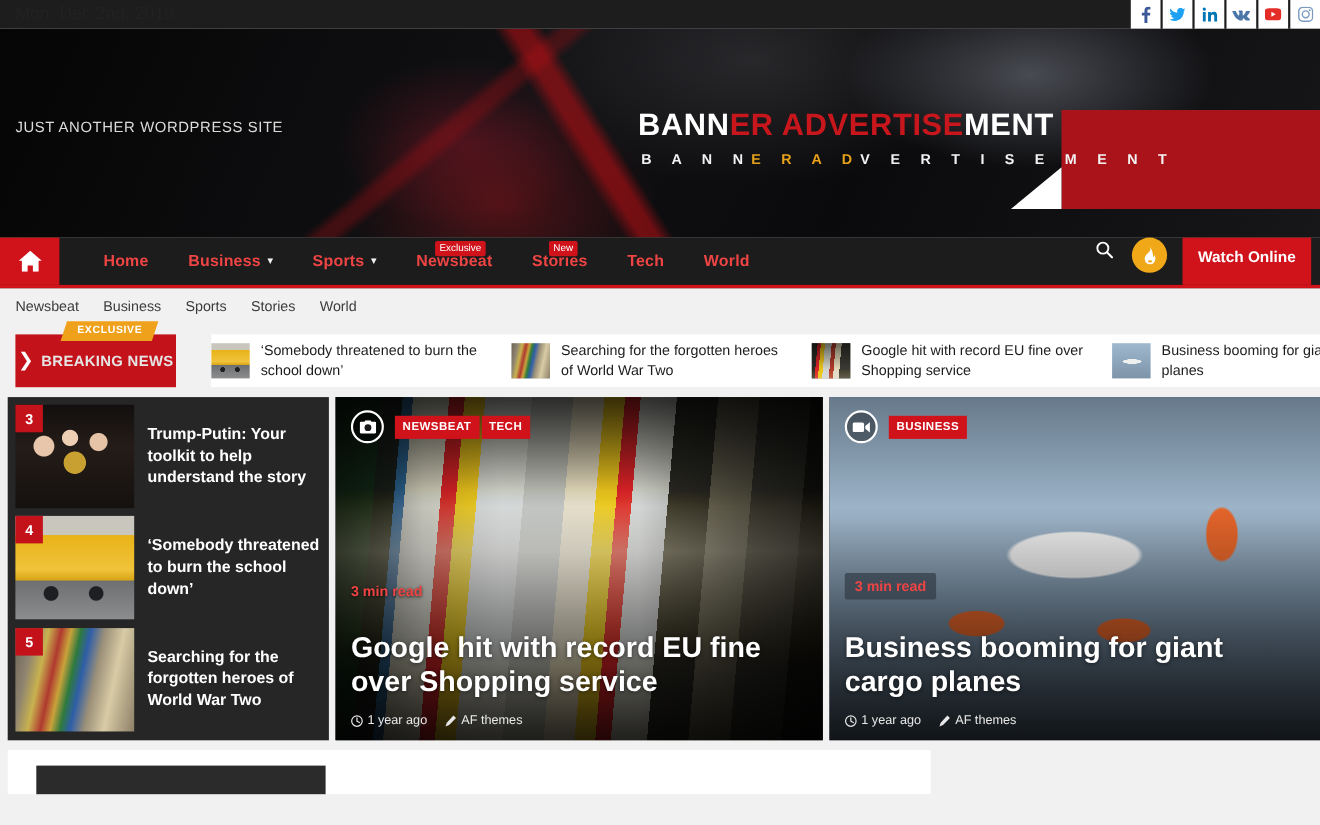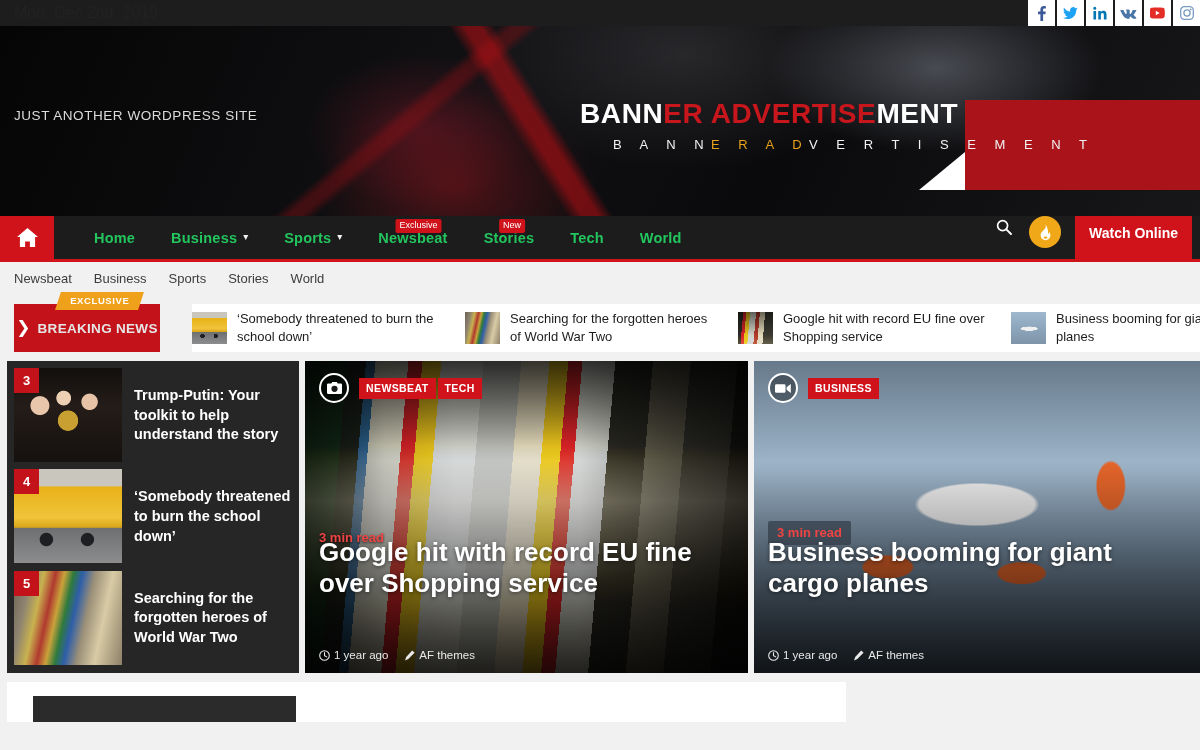--- a/index.html
+++ b/index.html
@@ -116,24 +116,24 @@
     font-size: 28px;
     font-weight: bold;
     letter-spacing: .6px;
     white-space: nowrap;
     z-index: 2;
   }
   .banner-main .w { color: #ffffff; }
   .banner-main .r { color: #c8161d; }
   .banner-sub {
     position: absolute;
-    left: 203px;
+    left: 173px;
     top: 95px;
     font-size: 13px;
-    font-weight: normal;
+    font-weight: bold;
     letter-spacing: 7.5px;
     white-space: nowrap;
     z-index: 2;
   }
   .banner-sub .w { color: #f2f2f2; }
   .banner-sub .o { color: #e8a21a; }
 
   
   .mainnav {
     height: 46px;
@@ -159,21 +159,21 @@
     margin-left: 22px;
   }
   .nav-items li {
     position: relative;
     display: flex;
     align-items: center;
     padding: 0 18px;
     cursor: pointer;
   }
   .nav-items li .nav-label {
-    color: #22c55e;
+    color: #ef4444;
     font-size: 14.5px;
     font-weight: bold;
     letter-spacing: .2px;
   }
   .caret {
     display: inline-block;
     margin-left: 6px;
     color: #f2f2f2;
     font-size: 10px;
     transform: translateY(-1px);
@@ -431,21 +431,21 @@
     text-shadow: 0 1px 4px rgba(0,0,0,.55);
   }
   .card-meta {
     margin-top: 13px;
     display: flex;
     align-items: center;
     gap: 16px;
     color: #e8e8e8;
     font-size: 11.5px;
   }
-  .card-meta span { display: inline-flex; align-items: center; gap: 4px; margin-top: 36px; }
+  .card-meta span { display: inline-flex; align-items: center; gap: 4px; }
 
   
   .bottom-area {
     margin-top: 9px;
     padding: 0 7px;
     display: flex;
     gap: 14px;
   }
   .bottom-main {
     flex: 1 1 auto;

